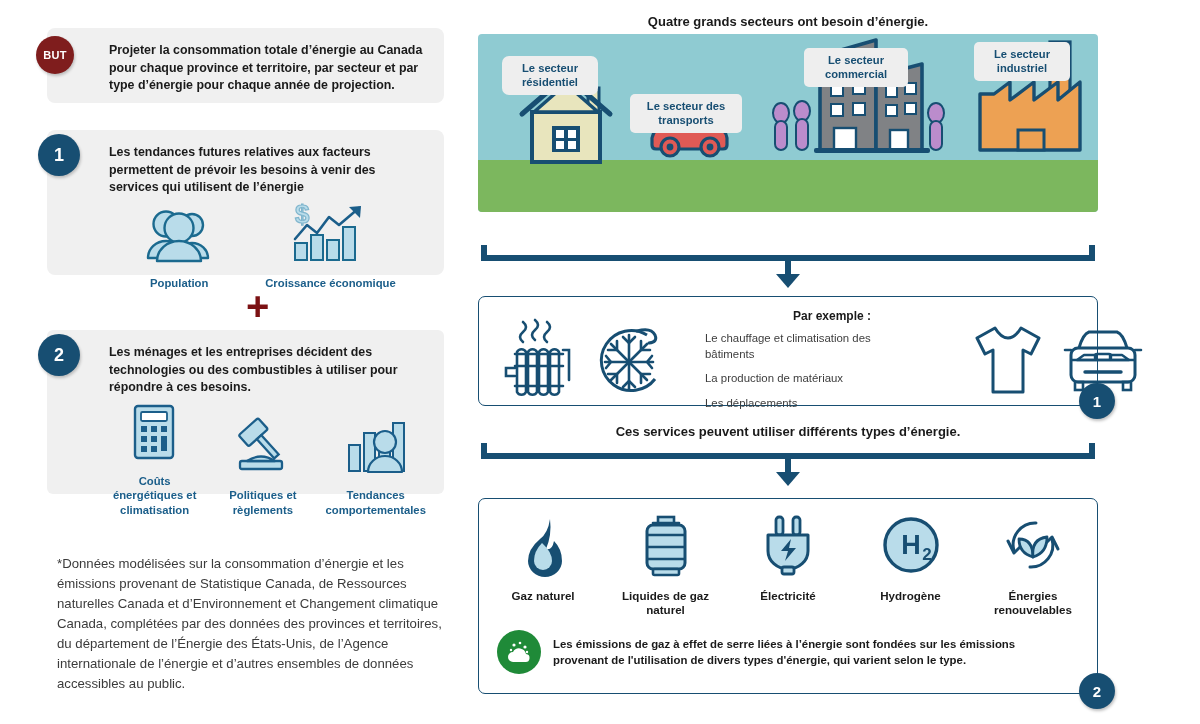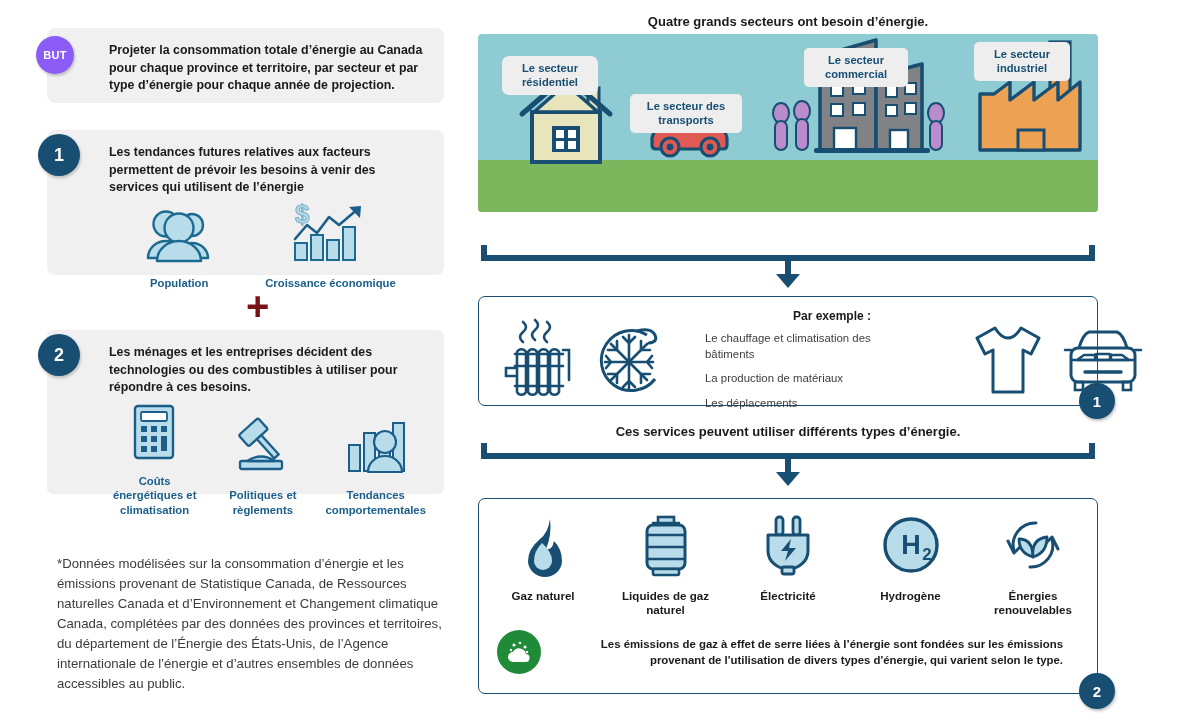--- a/index.html
+++ b/index.html
@@ -25,21 +25,21 @@
     position: absolute;
     border-radius: 50%;
     display: flex; align-items: center; justify-content: center;
     color: #ffffff;
     box-shadow: 1px 2px 3px rgba(0,0,0,0.22);
     z-index: 5;
   }
   .badge-but {
     left: 36px; top: 36px;
     width: 38px; height: 38px;
-    background: #8b5cf6;
+    background: #7f1d1d;
     font-size: 11px; font-weight: bold; letter-spacing: .3px;
   }
   .badge-num {
     width: 42px; height: 42px;
     background: #174E72;
     font-size: 18px; font-weight: bold;
   }
 
   .panel-head {
     font-size: 12.4px; font-weight: bold; color: #1a1a1a;
@@ -112,23 +112,22 @@
   .example-list li:last-child { margin-bottom: 0; }
 
   .energy-row { display: flex; justify-content: space-between; padding: 14px 16px 8px 16px; }
   .energy-cell { width: 96px; display: flex; flex-direction: column; align-items: center; }
   .energy-cap {
     margin-top: 8px; text-align: center;
     font-size: 11.6px; font-weight: bold; color: #1a1a1a; line-height: 1.25;
   }
 
   .emissions-note {
-    display: flex; align-items: center; 
+    display: flex; align-items: center; gap: 10px;
     padding: 4px 34px 10px 20px;
-    text-align: right;
   }
   .emissions-text {
     font-size: 11.4px; font-weight: bold; color: #1a1a1a; line-height: 1.42;
   }
 
   .green-circle {
     position: absolute; left: -20px; top: 0;
     width: 44px; height: 44px; border-radius: 50%;
     background: #1f8a38;
     display: flex; align-items: center; justify-content: center;

